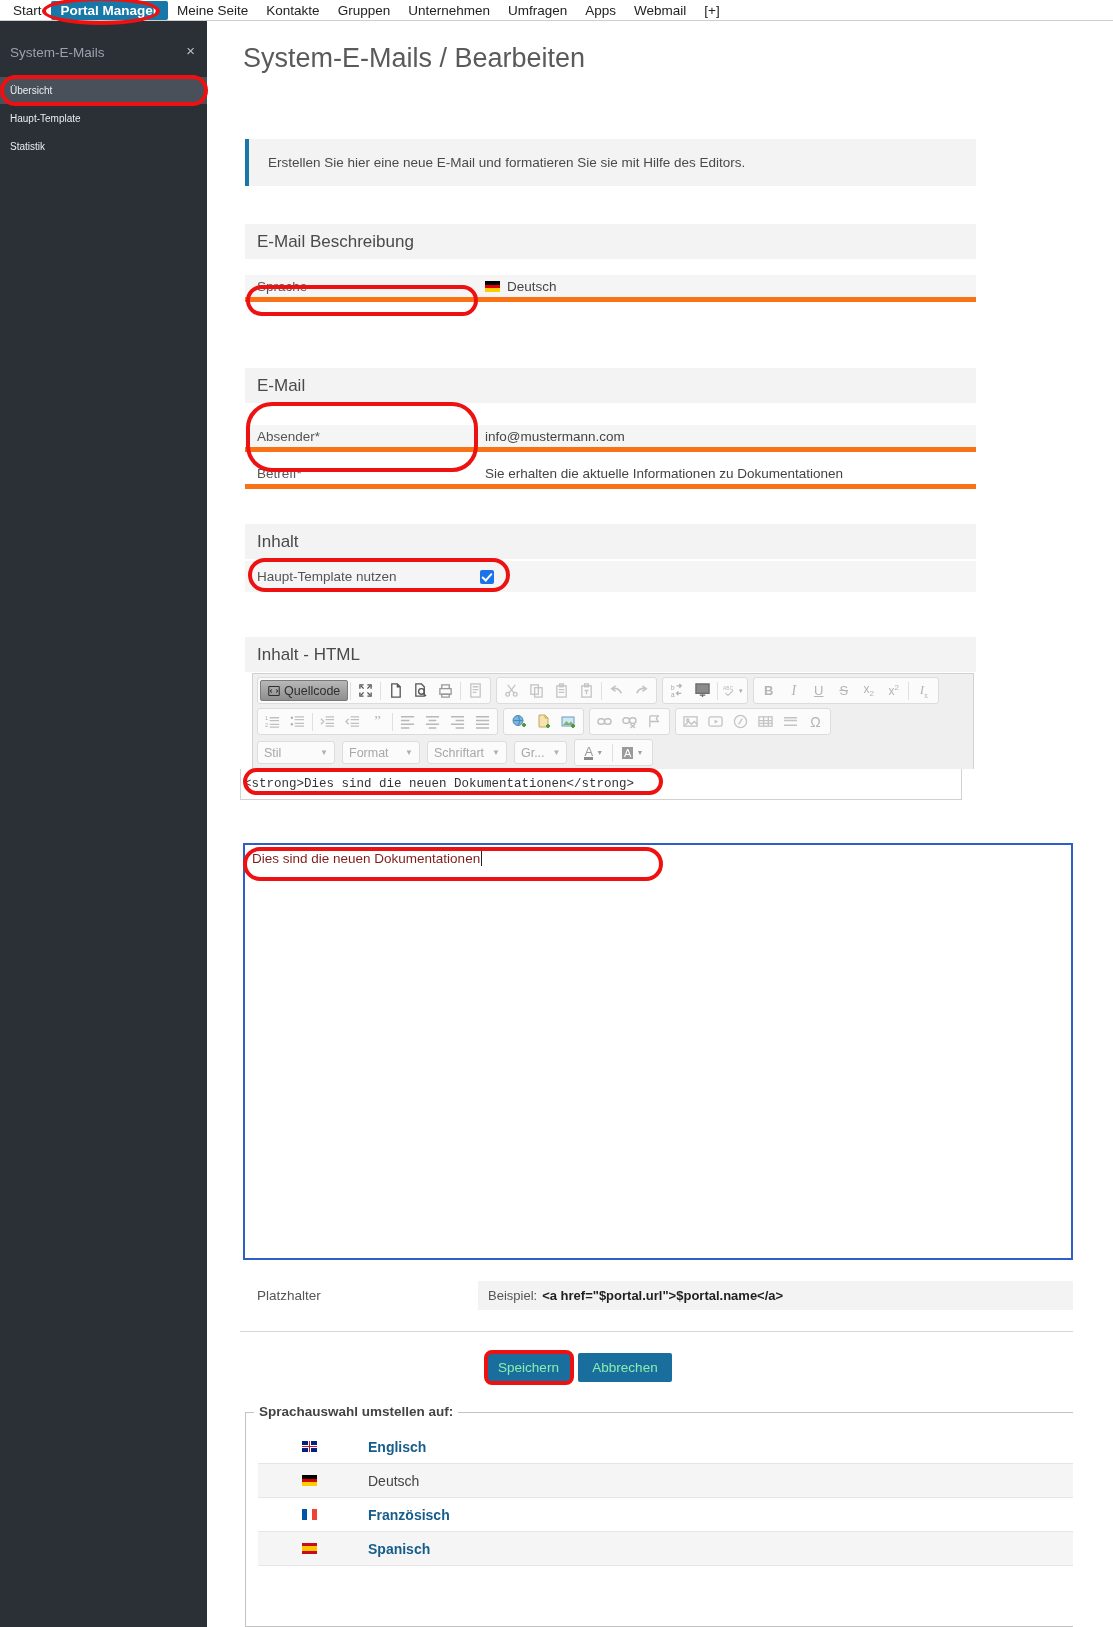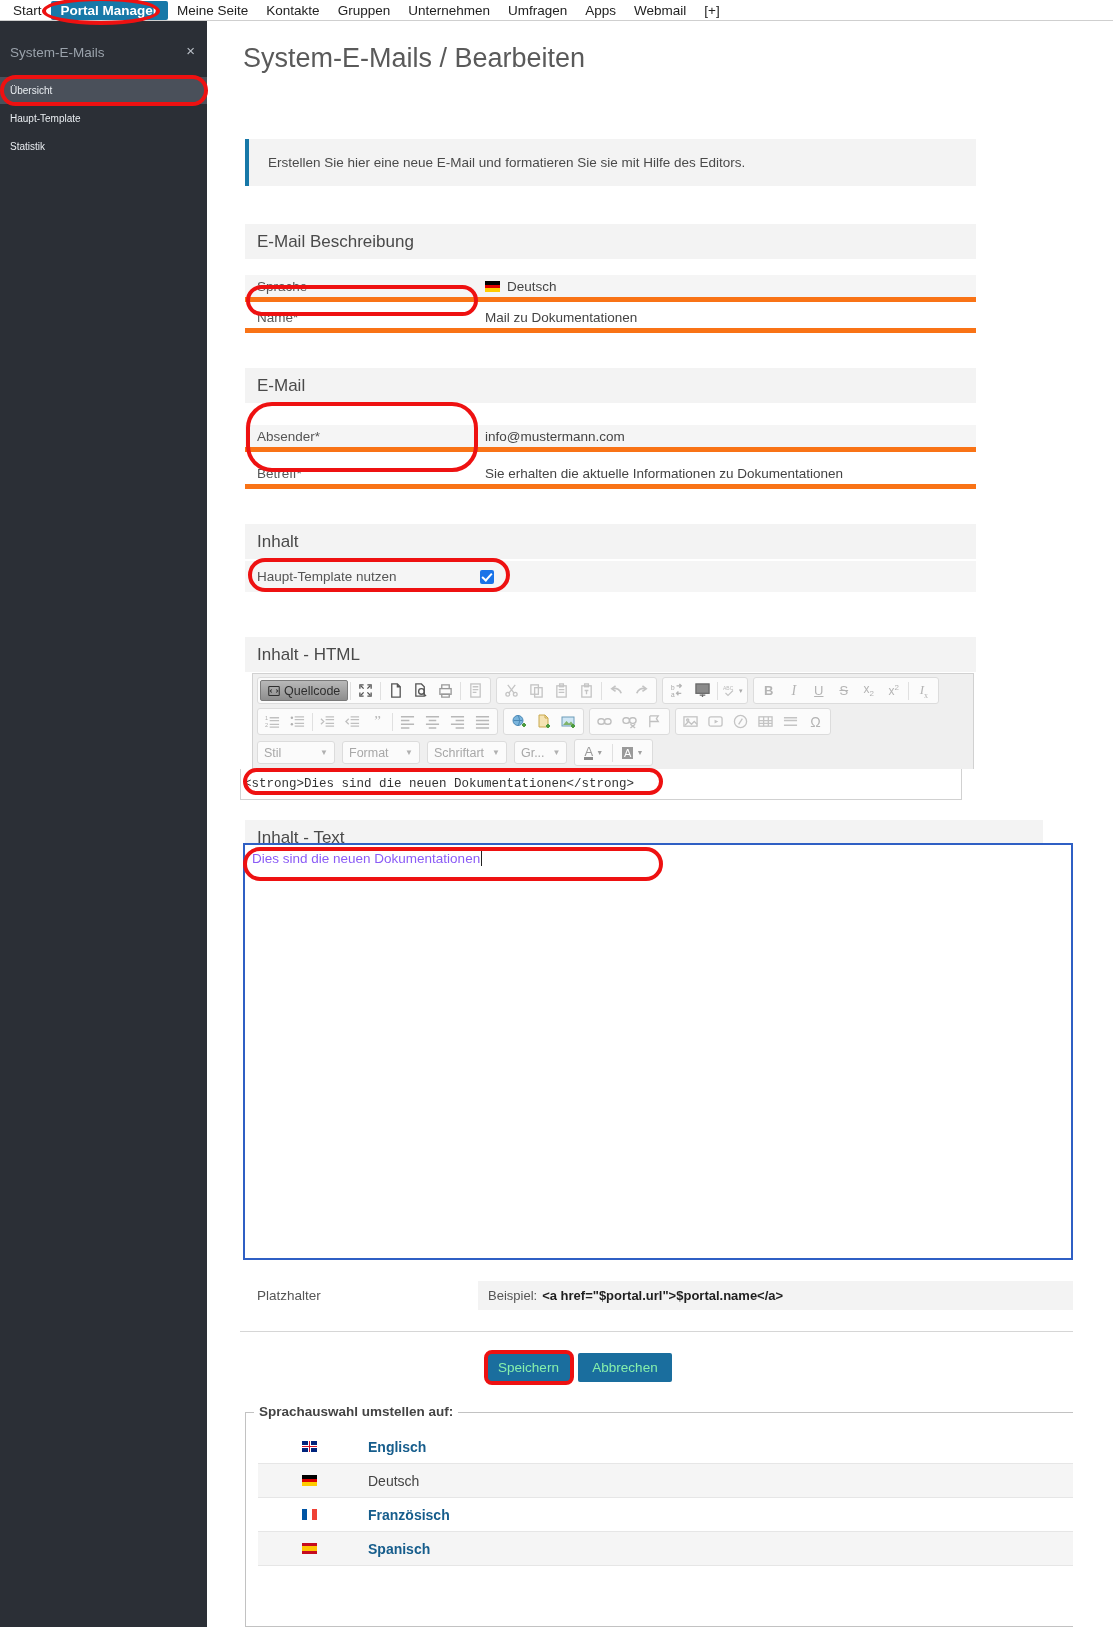--- a/index.html
+++ b/index.html
@@ -142,21 +142,21 @@
     background:#ffffff; border:1px solid #d1d1d1; border-top:none;
     font-family:"Liberation Mono", monospace; font-size:12.5px; color:#333;
     display:flex; align-items:center; padding-left:3px;
   }
 
   #textarea {
     position:absolute; top:843px; left:243px; width:830px; height:417px;
     border:2px solid #2f5fc4; background:#ffffff;
   }
   #textarea-val {
-    position:absolute; top:6px; left:7px; font-size:13.5px; color:#8b5cf6;
+    position:absolute; top:6px; left:7px; font-size:13.5px; color:#7f1d1d;
   }
   .caret {
     display:inline-block; width:1px; height:15px; background:#222;
     vertical-align:-3px; margin-left:1px;
   }
 
   
   #ph-row {
     position:absolute; top:1281px; left:243px; width:830px; height:29px;
     display:flex; align-items:center; font-size:13.5px;
@@ -245,24 +245,20 @@
   </div>
 
   <div class="sec-head" style="top:203px">E-Mail Beschreibung</div>
   <div class="frow stripe line" style="top:254px">
     <div class="lbl">Sprache</div>
     <div class="val">
       <span class="flag flag-de"></span>
       <span>Deutsch</span>
     </div>
   </div>
-  <div class="frow line" style="top:285px">
-    <div class="lbl">Name*</div>
-    <div class="val">Mail zu Dokumentationen</div>
-  </div>
 
   <div class="sec-head" style="top:347px">E-Mail</div>
   <div class="frow line" style="top:441px">
     <div class="lbl">Betreff*</div>
     <div class="val">Sie erhalten die aktuelle Informationen zu Dokumentationen</div>
   </div>
   <div class="frow stripe line" style="top:404px">
     <div class="lbl">Absender*</div>
     <div class="val">info@mustermann.com</div>
   </div>
@@ -270,21 +266,20 @@
   <div class="sec-head" style="top:503px">Inhalt</div>
   <div class="frow stripe" style="top:540px;height:31px">
     <div class="lbl">Haupt-Template nutzen</div>
     <div class="val" style="margin-left:-5px">
       <span class="chk"></span>
     </div>
   </div>
 
   <div class="sec-head" style="top:616px">Inhalt - HTML</div>
 
-  <div class="sec-head" style="top:799px;width:834px;left:38px">Inhalt - Text</div>
 </div>
 
 <div id="editor">
 
   <div class="tbrow">
     <div class="tgroup">
       <div class="tbtn wide on">
         <svg class="ic" viewBox="0 0 16 16" style="stroke:#2e2e2e;width:12px;height:12px">
             <rect x="1" y="2" width="14" height="12" rx="1"></rect>
             <path d="M5 6l-2 2 2 2M11 6l2 2-2 2"></path>

